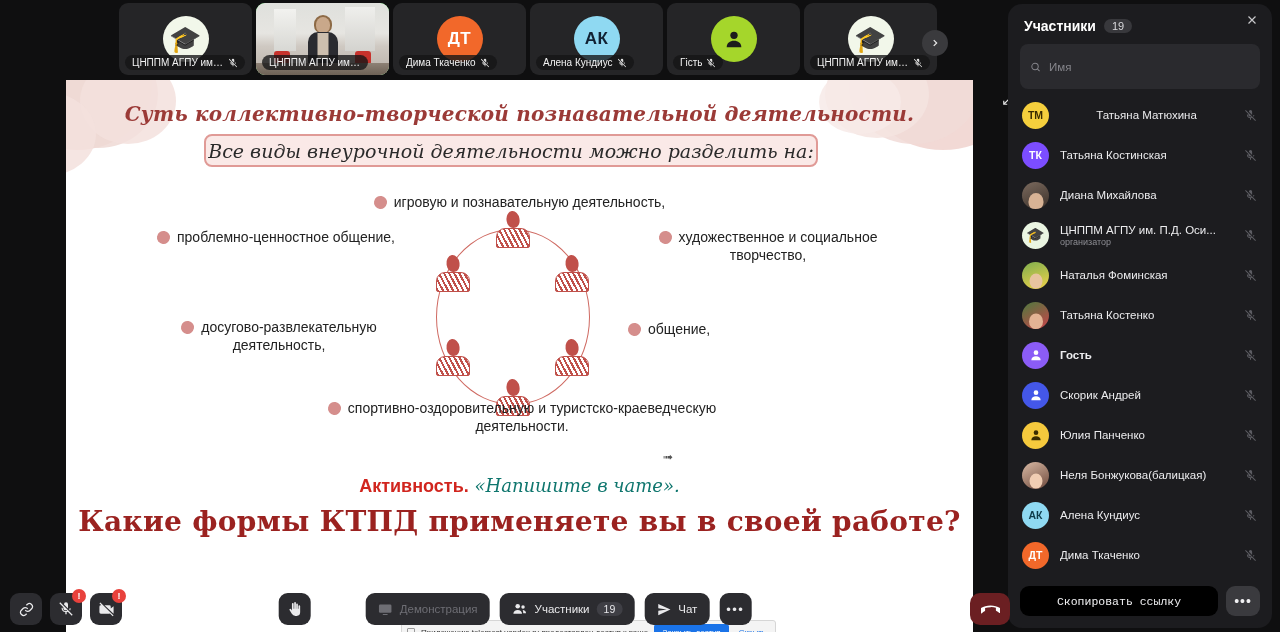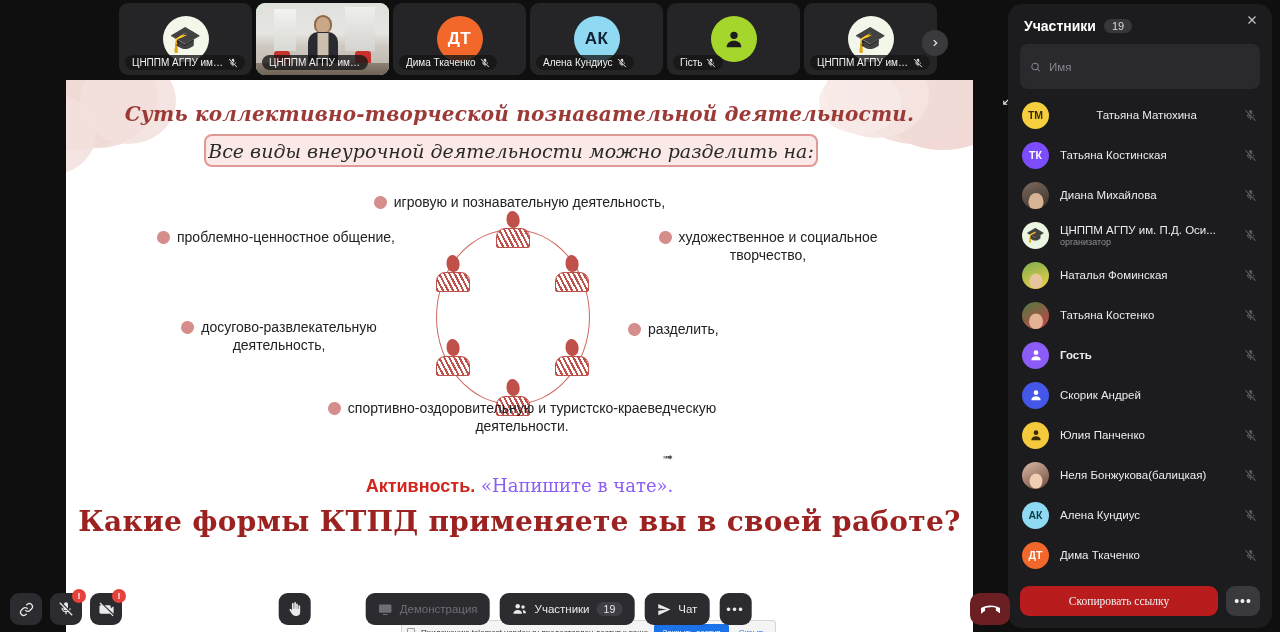--- a/index.html
+++ b/index.html
@@ -168,21 +168,21 @@
     border: 1.6px solid #c0504a;
   }
   .ringline { position: absolute; border: 1.4px solid #cf6a62; border-radius: 50%; }
 
   .active-line {
     position: absolute; left: 0; right: 0; top: 395px; text-align: center;
     font-size: 18px;
     font-family: "DejaVu Serif", "Liberation Serif", serif;
   }
   .active-line .b1 { color: #d1251e; font-weight: bold; font-style: normal; font-family: "Liberation Sans", sans-serif; }
-  .active-line .b2 { color: #8b5cf6; }
+  .active-line .b2 { color: #0f766e; font-style: italic; }
   .question-line {
     position: absolute; left: 0; right: 0; top: 425px; text-align: center;
     font-family: "DejaVu Serif", "Liberation Serif", serif;
     font-weight: bold; font-size: 28px; color: #9b2220;
     letter-spacing: .3px;
   }
 
   
   #share-bar {
     position: absolute; left: 335px; top: 540px;
@@ -277,24 +277,24 @@
   .photo-d::after {
     content:''; position:absolute; left:50%; top:55%; transform:translate(-50%,-16%);
     width:13px; height:15px; border-radius:50%; background:#f0cdb3;
   }
   .photo-grad { background: #eaf5e2; }
   #panel-foot {
     display: flex; align-items: center; gap: 8px;
     padding: 10px 12px 12px 12px;
   }
   #copy-link {
-    flex: 1; height: 30px; background: #b91c1c; color: #f0f0f2;
+    flex: 1; height: 30px; background: #000000; color: #f0f0f2;
     border-radius: 9px; border: none;
     font-size: 11.5px; cursor: pointer;
-    font-family: Liberation Serif, serif;
+    font-family: Liberation Mono, monospace;
   }
   #panel-more {
     width: 34px; height: 30px; background: #3a3a3e; color: #f0f0f2;
     border-radius: 9px; display: flex; align-items: center; justify-content: center;
     font-size: 14px; cursor: pointer; letter-spacing: 1px;
   }
 
   
   #toolbar {
     position: absolute; left: 0; bottom: 0; width: 1030px; height: 46px;
@@ -484,21 +484,21 @@
       <div class="bullet b-hudozh">
         <span class="dot"></span><span>художественное и социальное творчество,</span>
       </div>
       <div class="bullet b-problem">
         <span class="dot"></span><span>проблемно-ценностное общение,</span>
       </div>
       <div class="bullet b-dosugovo">
         <span class="dot"></span><span>досугово-развлекательную деятельность,</span>
       </div>
       <div class="bullet b-trudovuyu">
-        <span class="dot"></span><span>разделить,</span>
+        <span class="dot"></span><span>общение,</span>
       </div>
       <div class="bullet b-sport">
         <span class="dot"></span><span>спортивно-оздоровительную и туристско-краеведческую деятельности.</span>
       </div>
 
       <div class="cursor-arrow">➟</div>
 
       <div class="active-line">
         <span class="b1">Активность.</span>
         <span class="b2">«Напишите в чате».</span>

